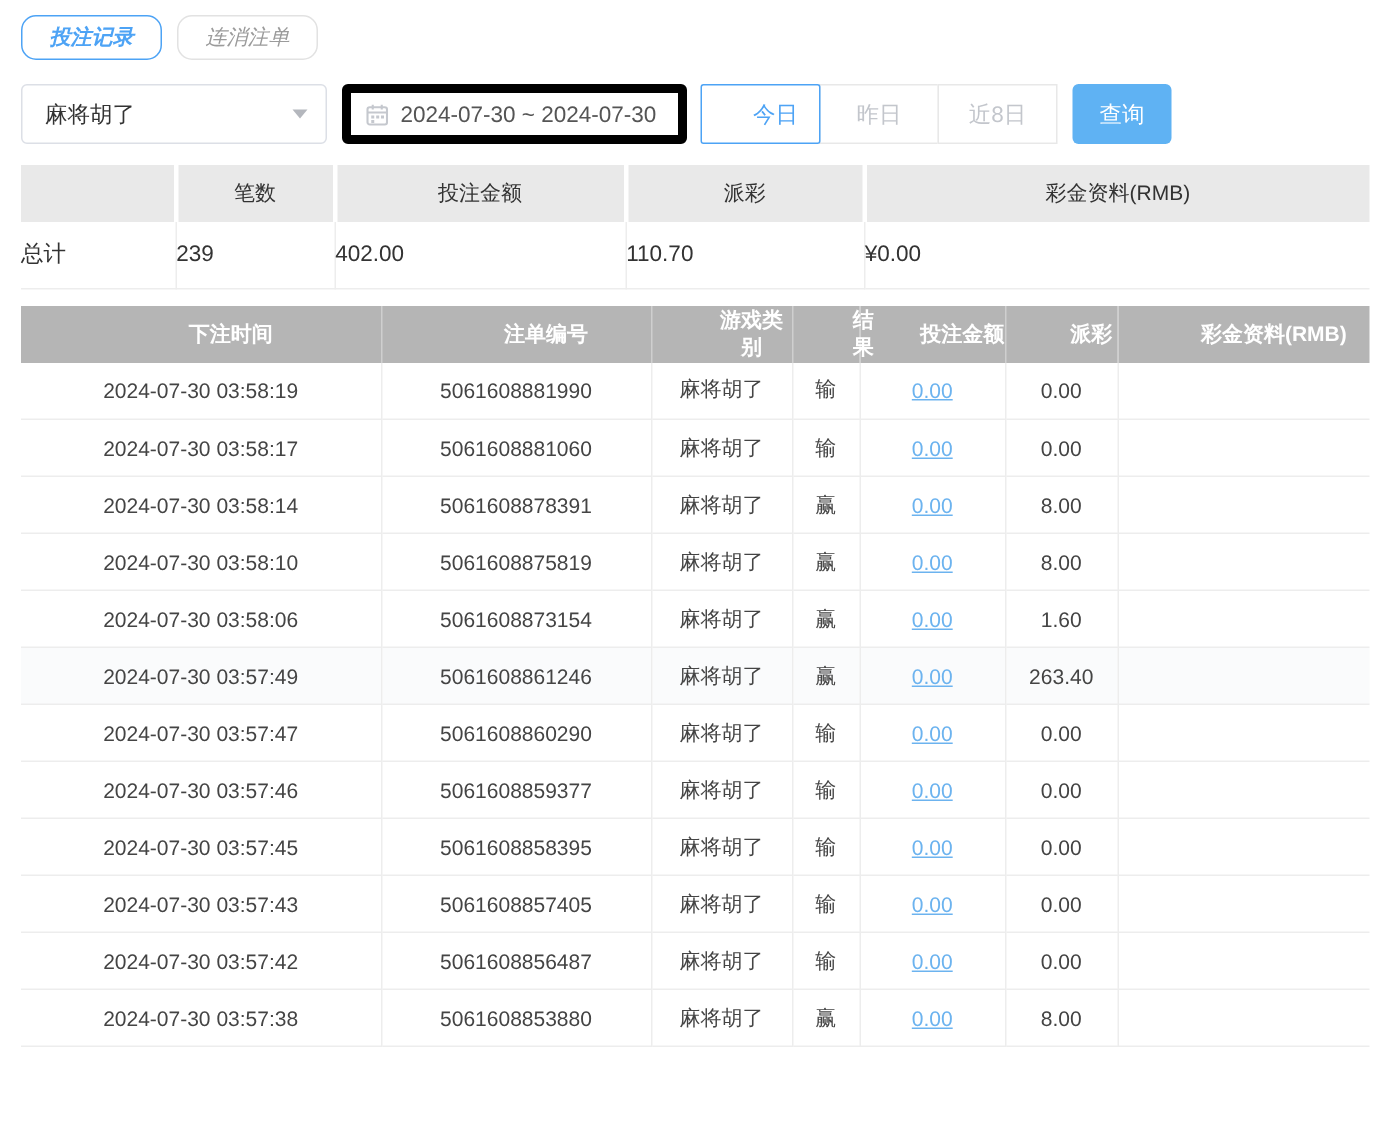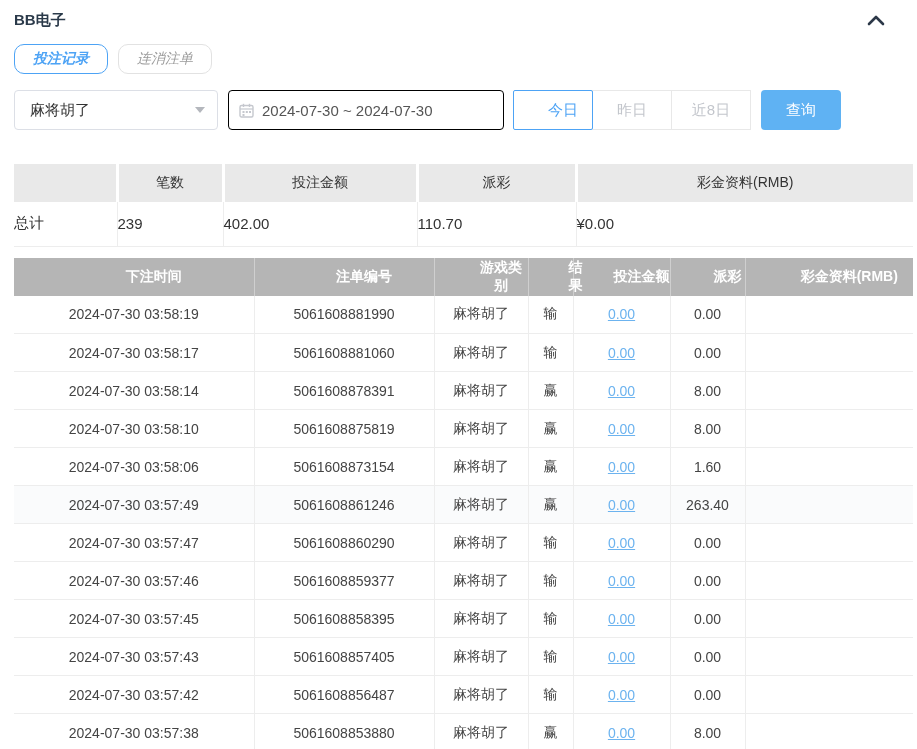--- a/index.html
+++ b/index.html
@@ -15,30 +15,30 @@
   
   .tabs { margin-top: 10px; display: flex; gap: 10px; height: 30px; }
   .tab { height: 30px; padding: 0 18px; background: #fff; border: 1px solid #e2e2e2; border-radius: 10px; font-size: 14px; color: #9b9b9b; cursor: pointer; font-family: inherit; font-style: italic; }
   .tab.active { border-color: #4da3f5; color: #4da3f5; font-weight: 600; }
 
   
   .filters { margin-top: 16px; display: flex; align-items: center; height: 40px; }
   .select-box { width: 204px; height: 40px; border: 1px solid #dcdfe6; border-radius: 4px; display: flex; align-items: center; justify-content: space-between; padding: 0 12px 0 15px; cursor: pointer; background: #fff; }
   .select-box .value { font-size: 15px; color: #333; }
   .caret-down { width: 0; height: 0; border-left: 5px solid transparent; border-right: 5px solid transparent; border-top: 6px solid #b4b7bd; }
-  .date-box { margin-left: 10px; width: 276px; height: 40px; border: 1px solid #000000; border-radius: 4px; display: flex; align-items: center; padding: 0 10px; background: #fff; cursor: pointer; }
+  .date-box { margin-left: 10px; width: 230px; height: 40px; border: 6px solid #000000; border-radius: 4px; display: flex; align-items: center; padding: 0 10px; background: #fff; cursor: pointer; }
   .date-box .value { font-size: 15px; color: #555; margin-left: 8px; white-space: nowrap; }
   .btn-group { margin-left: 9px; display: flex; }
   .qbtn { height: 40px; width: 80px; background: #fff; border: 1px solid #e8e8e8; font-size: 15px; color: #c3c6cc; cursor: pointer; font-family: inherit; }
   .qbtn + .qbtn { margin-left: -1px; }
   .qbtn.active { border-color: #4da3f5; color: #4da3f5; position: relative; z-index: 1; border-radius: 2px; padding-left: 20px; }
-  .search-btn { margin-left: 10px; height: 40px; width: 80px; background: #5fb2f3; color: #fff; font-size: 15px; border: none; border-radius: 4px; cursor: pointer; font-family: inherit; }
-
-  
-  .summary { margin-top: 34px; width: 899px; }
+  .search-btn { margin-left: 10px; height: 40px; width: 66px; background: #5fb2f3; color: #fff; font-size: 15px; border: none; border-radius: 4px; cursor: pointer; font-family: inherit; }
+
+  
+  .summary { margin-top: 14px; width: 899px; }
   .summary table { width: 100%; border-collapse: collapse; table-layout: fixed; }
   .summary thead th { height: 38px; background: #e9e9e9; font-size: 14px; font-weight: normal; color: #333; border-left: 3px solid #fff; }
   .summary thead th:first-child { border-left: none; }
   .summary tbody td { height: 44px; text-align: left; font-size: 15px; color: #333; border: 1px solid #ededed; border-top: none; background: #fff; }
   .summary tbody td:first-child { border-left: none; }
   .summary tbody td:last-child { border-right: none; }
 
   
   .bet-table { margin-top: 11px; width: 899px; }
   .bet-table table { width: 100%; border-collapse: collapse; table-layout: fixed; }
@@ -48,28 +48,20 @@
   .bet-table tbody td:first-child { border-left: none; }
   .bet-table tbody td:last-child { border-right: none; }
   .bet-table tbody tr.hovered td { background: #fafbfc; }
   .amount-link { color: #6cb3ef; text-decoration: underline; cursor: pointer; }
 </style>
 </head>
 <body>
 
 <div class="panel">
 
-  <div class="panel-header">
-    <div class="panel-title">BB电子</div>
-    <button class="collapse-btn">
-      <svg width="18" height="11" viewBox="0 0 18 11">
-        <polyline points="2,9 9,2 16,9" fill="none" stroke="#2c3848" stroke-width="2.6" stroke-linecap="round" stroke-linejoin="round"></polyline>
-      </svg>
-    </button>
-  </div>
 
   <div class="tabs">
     <button class="tab active">投注记录</button>
     <button class="tab">连消注单</button>
   </div>
 
   <div class="filters">
     <div class="select-box">
       <span class="value">麻将胡了</span>
       <span class="caret-down"></span>

